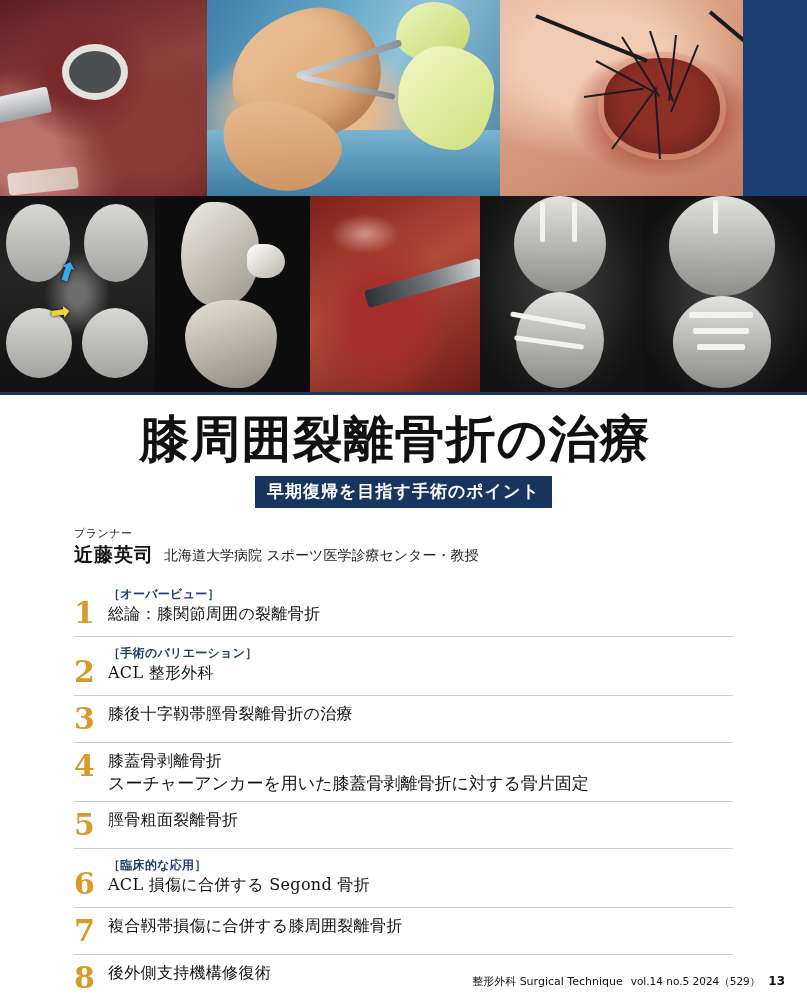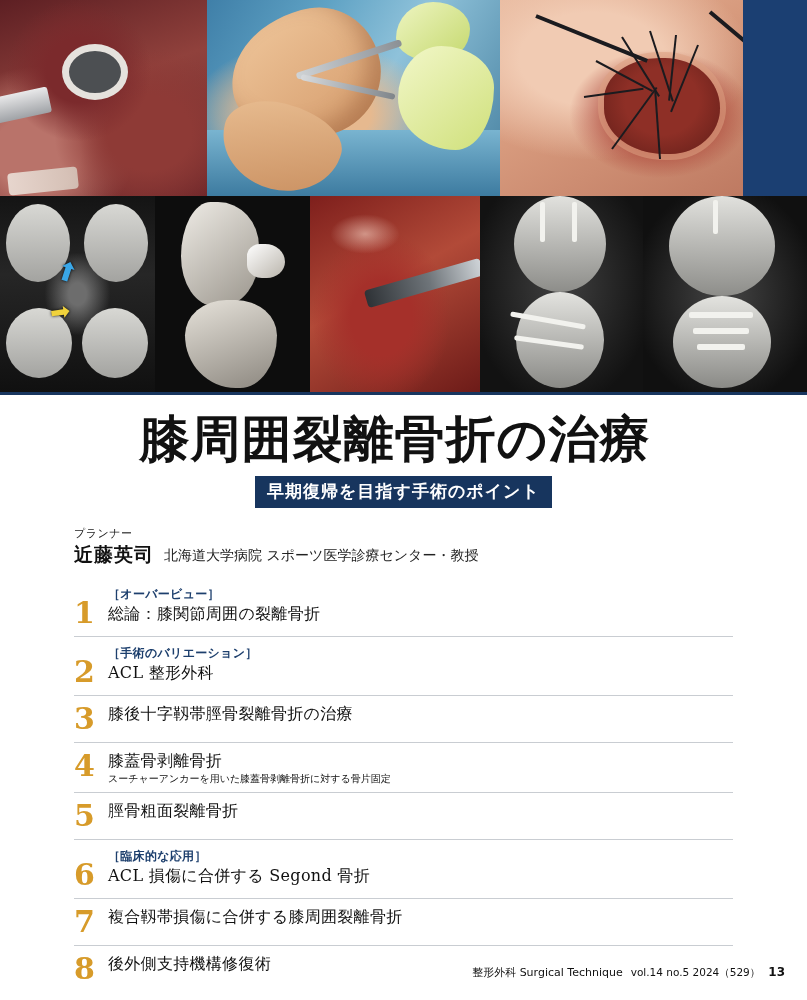--- a/index.html
+++ b/index.html
@@ -372,21 +372,21 @@
   }
   .title-line {
     font-family: "DejaVu Serif", serif;
     font-size: 16px;
     color: #111;
     line-height: 1.25;
     letter-spacing: .3px;
   }
   .sub-line {
     font-family: "DejaVu Serif", serif;
-    font-size: 10px;
+    font-size: 17px;
     color: #111;
     line-height: 1.3;
     margin-top: 1px;
   }
   .toc-item.has-kicker .num { margin-top: 12px; }
 
   
   .footer {
     position: absolute;
     right: 22px;

